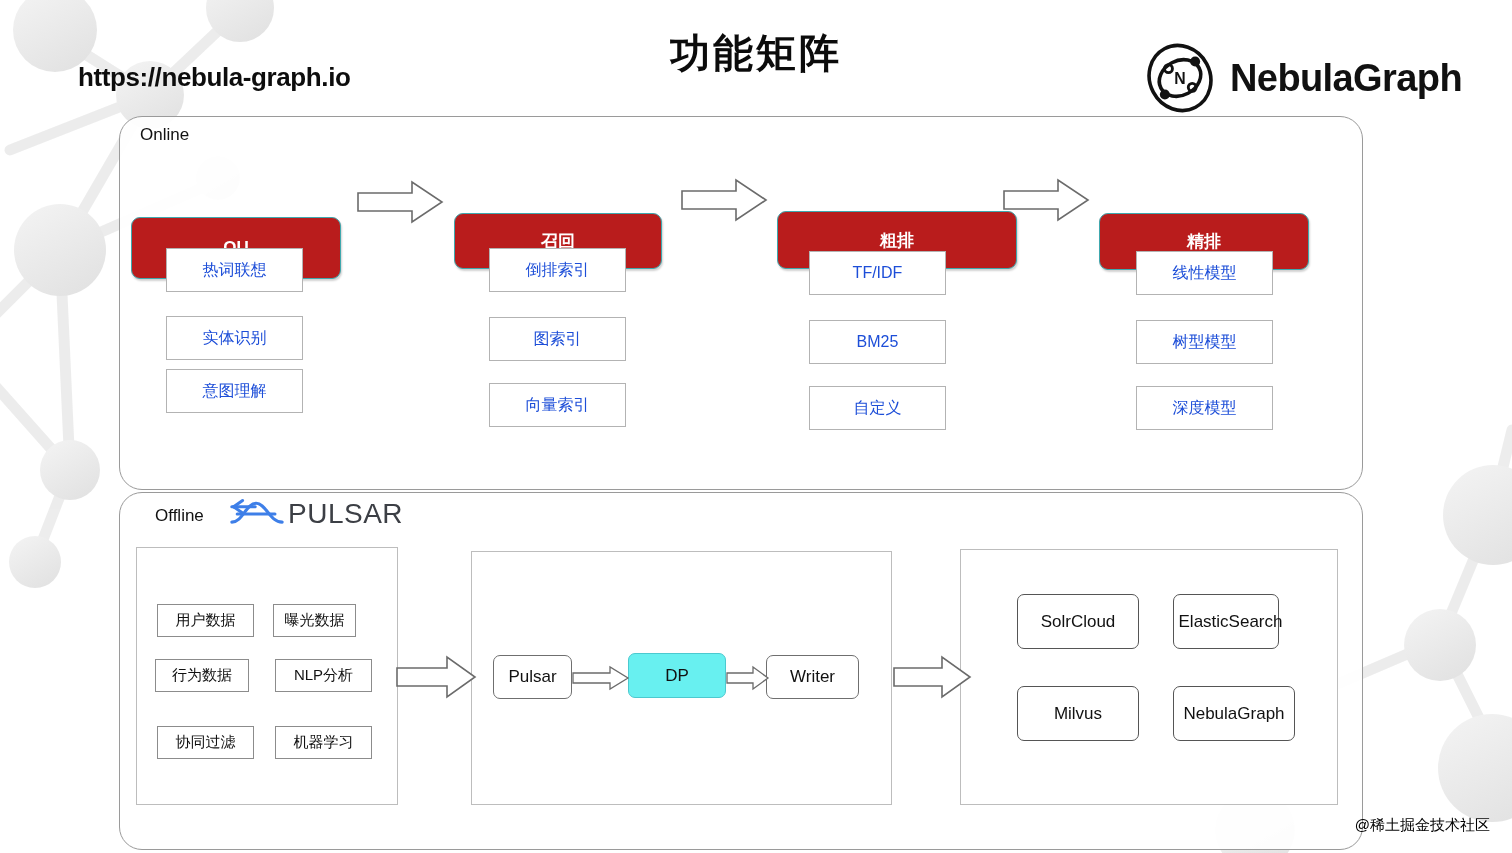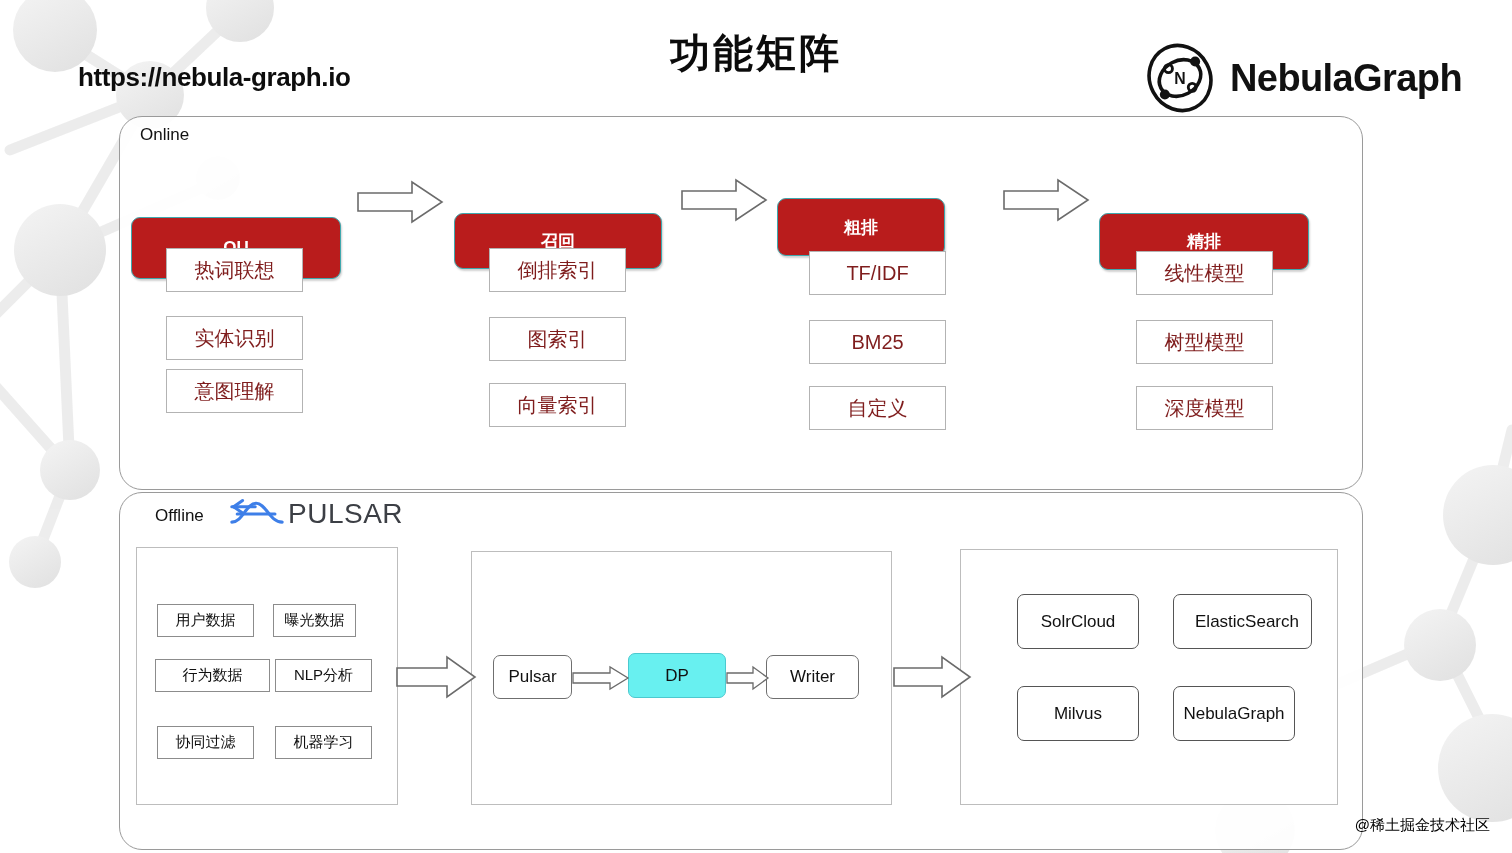--- a/index.html
+++ b/index.html
@@ -109,22 +109,22 @@
     justify-content: center;
     box-shadow: 1px 2px 2px rgba(0,0,0,0.18);
     margin-top: 48px;
   }
 
   
   .fbox {
     position: absolute;
     background: #ffffff;
     border: 1px solid #b3b3b3;
-    font-size: 20px;
-    color: #7f1d1d;
+    font-size: 16px;
+    color: #1d4ed8;
     display: flex;
     align-items: center;
     justify-content: center;
     white-space: nowrap;
   }
 
   
   .frame {
     position: absolute;
     background: #ffffff;
@@ -238,21 +238,21 @@
     </svg>
     <div class="brand-name">NebulaGraph</div>
   </div>
 </div>
 
 <div class="panel" id="panel-online">
   <div class="panel-label" id="label-online">Online</div>
 
   <div class="stage" style="left:11px;  top:52px;  width:210px; height:62px;">QU</div>
   <div class="stage" style="left:334px; top:48px;  width:208px; height:56px;">召回</div>
-  <div class="stage" style="left:657px; top:33px;  width:168px; height:58px;">粗排</div>
+  <div class="stage" style="left:657px; top:46px;  width:240px; height:58px;">粗排</div>
   <div class="stage" style="left:979px; top:48px;  width:210px; height:57px;">精排</div>
 
   <svg class="arrow" style="left:236px; top:62px; width:88px; height:46px;" viewBox="0 0 88 46">
     <polygon points="2,14 56,14 56,3 86,23 56,43 56,32 2,32" fill="#ffffff" stroke="#6b6b6b" stroke-width="1.6"></polygon>
   </svg>
   <svg class="arrow" style="left:560px; top:60px; width:88px; height:46px;" viewBox="0 0 88 46">
     <polygon points="2,14 56,14 56,3 86,23 56,43 56,32 2,32" fill="#ffffff" stroke="#6b6b6b" stroke-width="1.6"></polygon>
   </svg>
   <svg class="arrow" style="left:882px; top:60px; width:88px; height:46px;" viewBox="0 0 88 46">
     <polygon points="2,14 56,14 56,3 86,23 56,43 56,32 2,32" fill="#ffffff" stroke="#6b6b6b" stroke-width="1.6"></polygon>
@@ -287,21 +287,21 @@
         <path d="M6 12 L16 19"></path>
         <path d="M4 29 C16 29 20 8 31 8 C42 8 46 29 60 29"></path>
       </g>
     </svg>
     <div class="pulsar-word">PULSAR</div>
   </div>
 
   <div class="frame" style="left:16px; top:54px; width:262px; height:258px;"></div>
   <div class="chip" style="left:37px; top:111px; width:97px; height:33px;">用户数据</div>
   <div class="chip" style="left:153px; top:111px; width:83px; height:33px;">曝光数据</div>
-  <div class="chip" style="left:35px; top:166px; width:115px; height:33px;">行为数据</div>
+  <div class="chip" style="left:35px; top:166px; width:94px; height:33px;">行为数据</div>
   <div class="chip" style="left:155px; top:166px; width:97px; height:33px;">NLP分析</div>
   <div class="chip" style="left:37px; top:233px; width:97px; height:33px;">协同过滤</div>
   <div class="chip" style="left:155px; top:233px; width:97px; height:33px;">机器学习</div>
 
   <svg class="arrow" style="left:275px; top:160px; width:82px; height:48px;" viewBox="0 0 82 48">
     <polygon points="2,15 52,15 52,4 80,24 52,44 52,33 2,33" fill="#ffffff" stroke="#6b6b6b" stroke-width="1.6"></polygon>
   </svg>
 
   <div class="frame" style="left:351px; top:58px; width:421px; height:254px;"></div>
   <div class="rbox" style="left:373px; top:162px; width:79px; height:44px;">Pulsar</div>
@@ -314,18 +314,18 @@
   <svg class="arrow" style="left:606px; top:172px; width:44px; height:26px;" viewBox="0 0 44 26">
     <polygon points="1,8 27,8 27,2 42,13 27,24 27,18 1,18" fill="#ffffff" stroke="#6b6b6b" stroke-width="1.3"></polygon>
   </svg>
 
   <svg class="arrow" style="left:772px; top:160px; width:80px; height:48px;" viewBox="0 0 80 48">
     <polygon points="2,15 50,15 50,4 78,24 50,44 50,33 2,33" fill="#ffffff" stroke="#6b6b6b" stroke-width="1.6"></polygon>
   </svg>
 
   <div class="frame" style="left:840px; top:56px; width:378px; height:256px;"></div>
   <div class="store" style="left:897px; top:101px; width:122px; height:55px;">SolrCloud</div>
-  <div class="store" style="left:1053px; top:101px; width:139px; height:55px;padding-left:9px;">ElasticSearch</div>
+  <div class="store" style="left:1053px; top:101px; width:106px; height:55px;padding-left:9px;">ElasticSearch</div>
   <div class="store" style="left:897px; top:193px; width:122px; height:55px;">Milvus</div>
   <div class="store" style="left:1053px; top:193px; width:122px; height:55px;">NebulaGraph</div>
 </div>
 
 <div class="watermark">@稀土掘金技术社区</div>
 
 </body></html>

